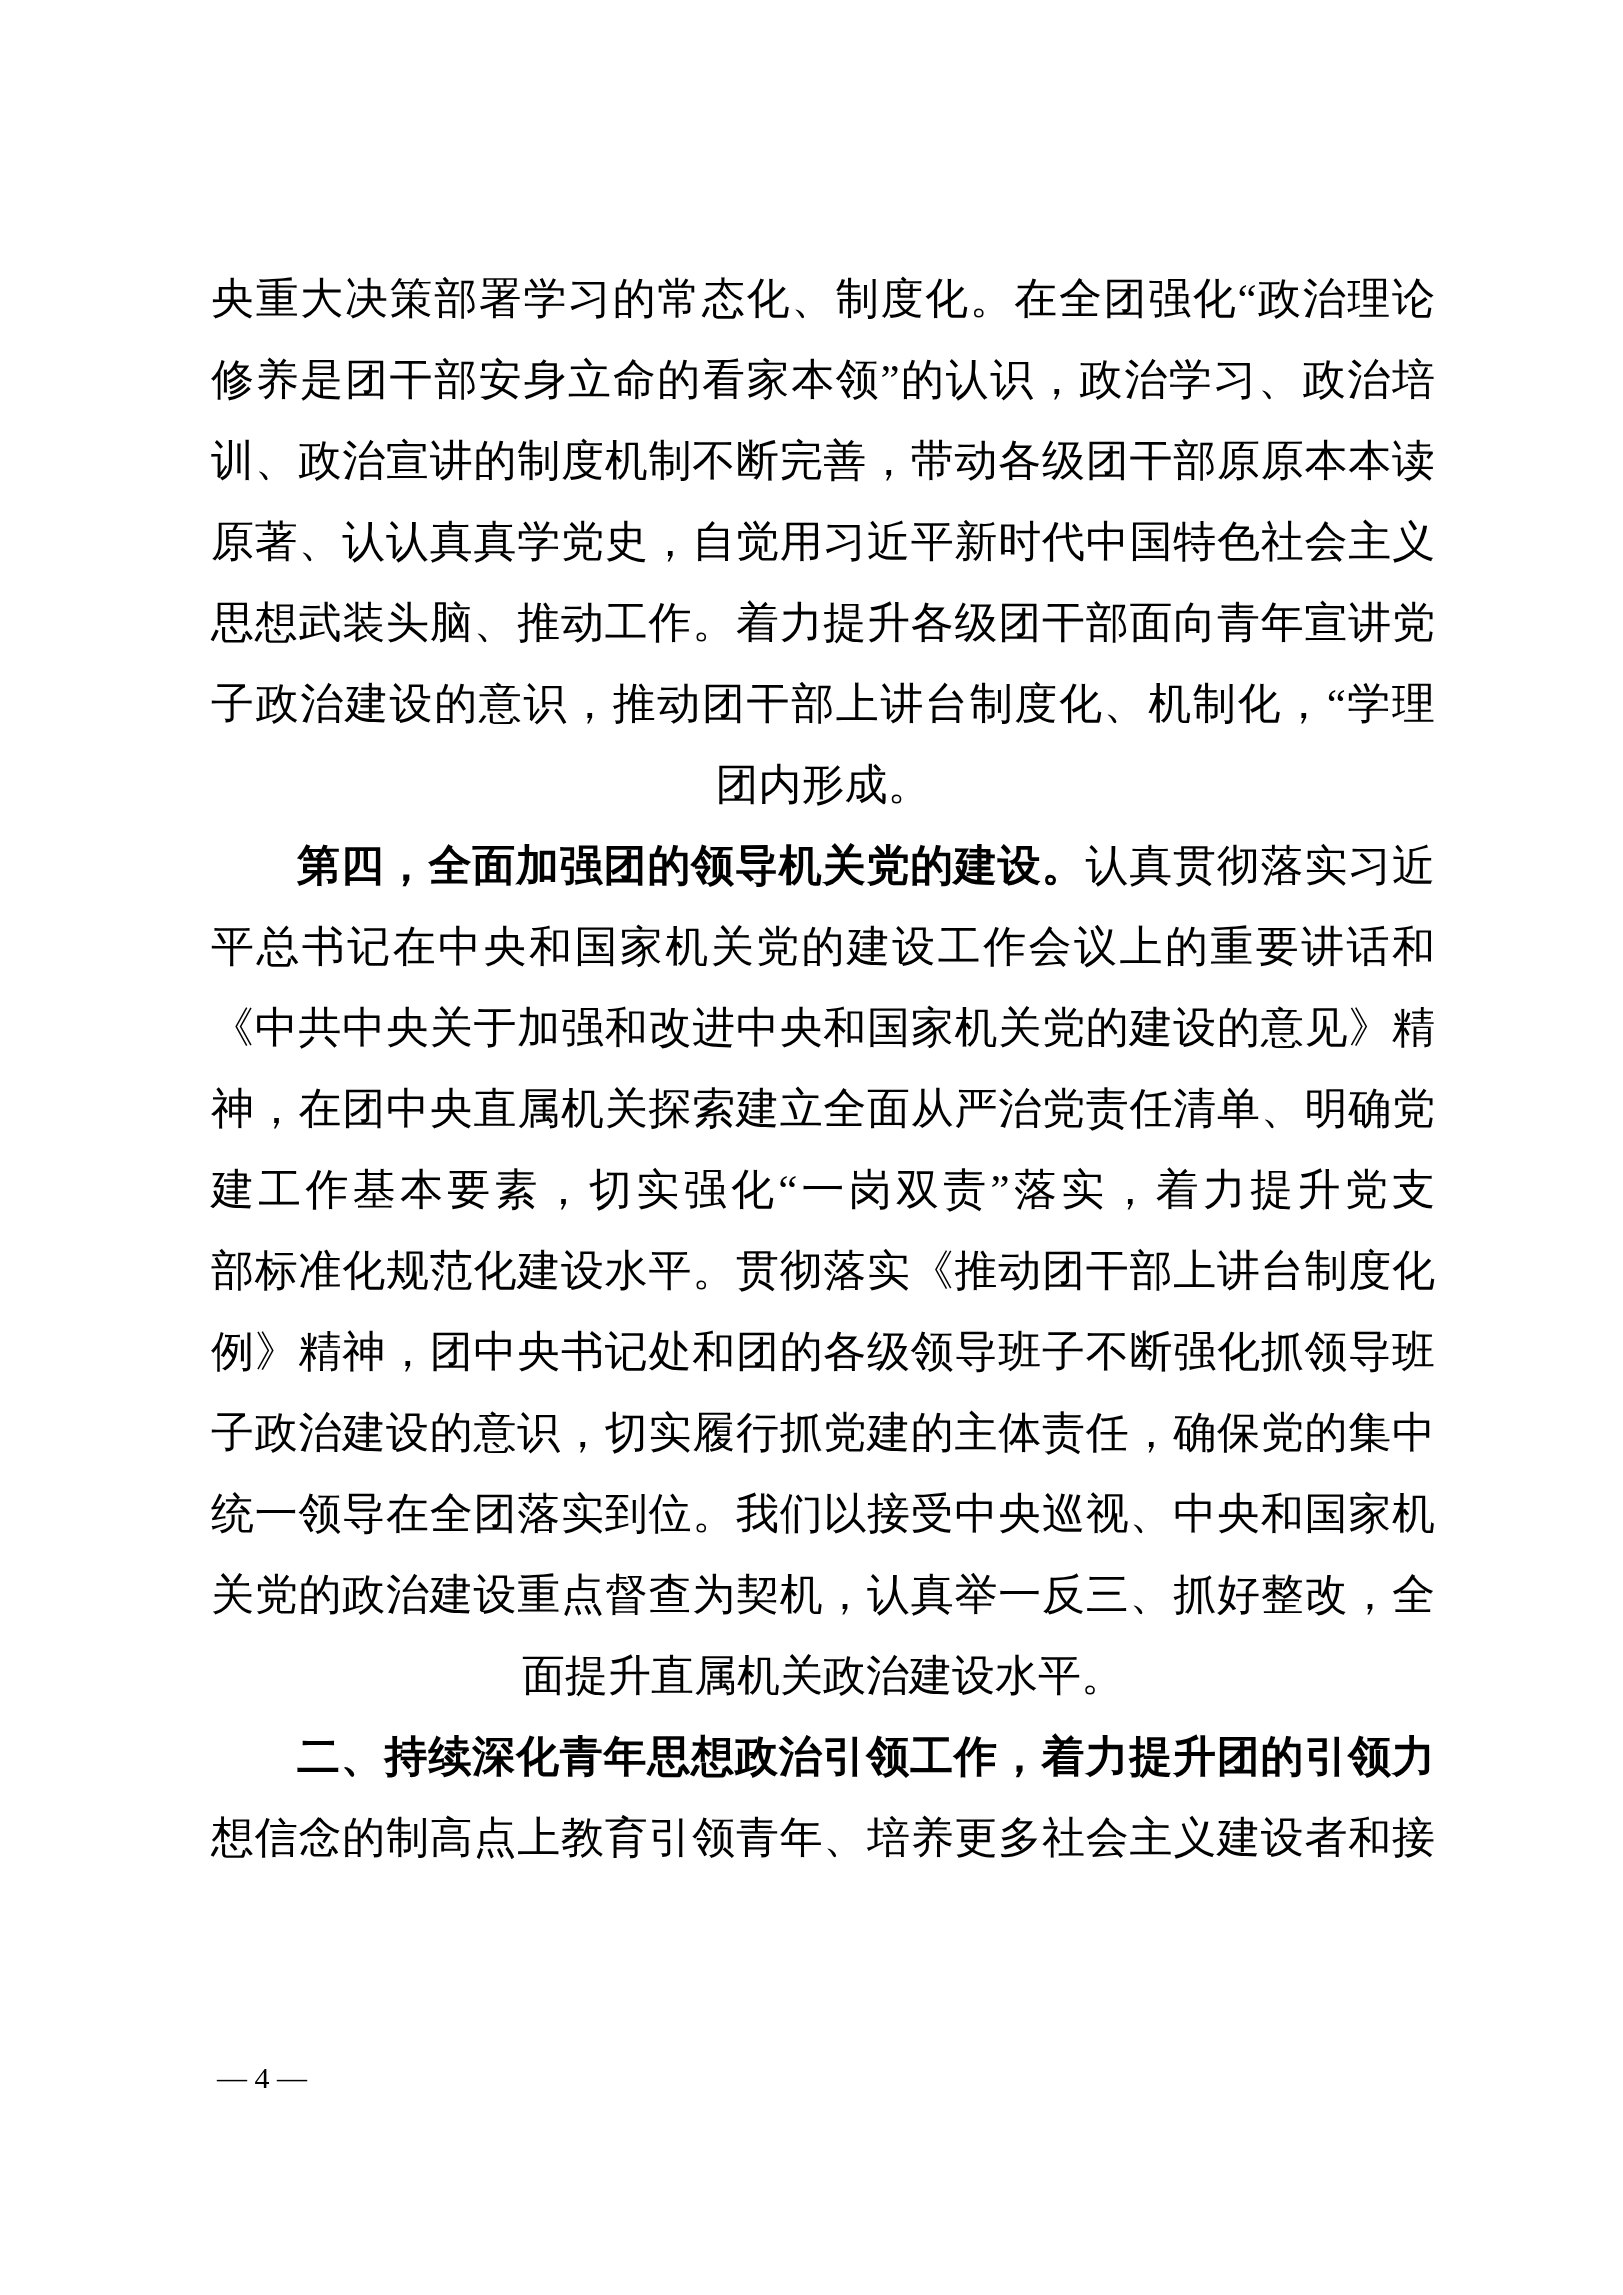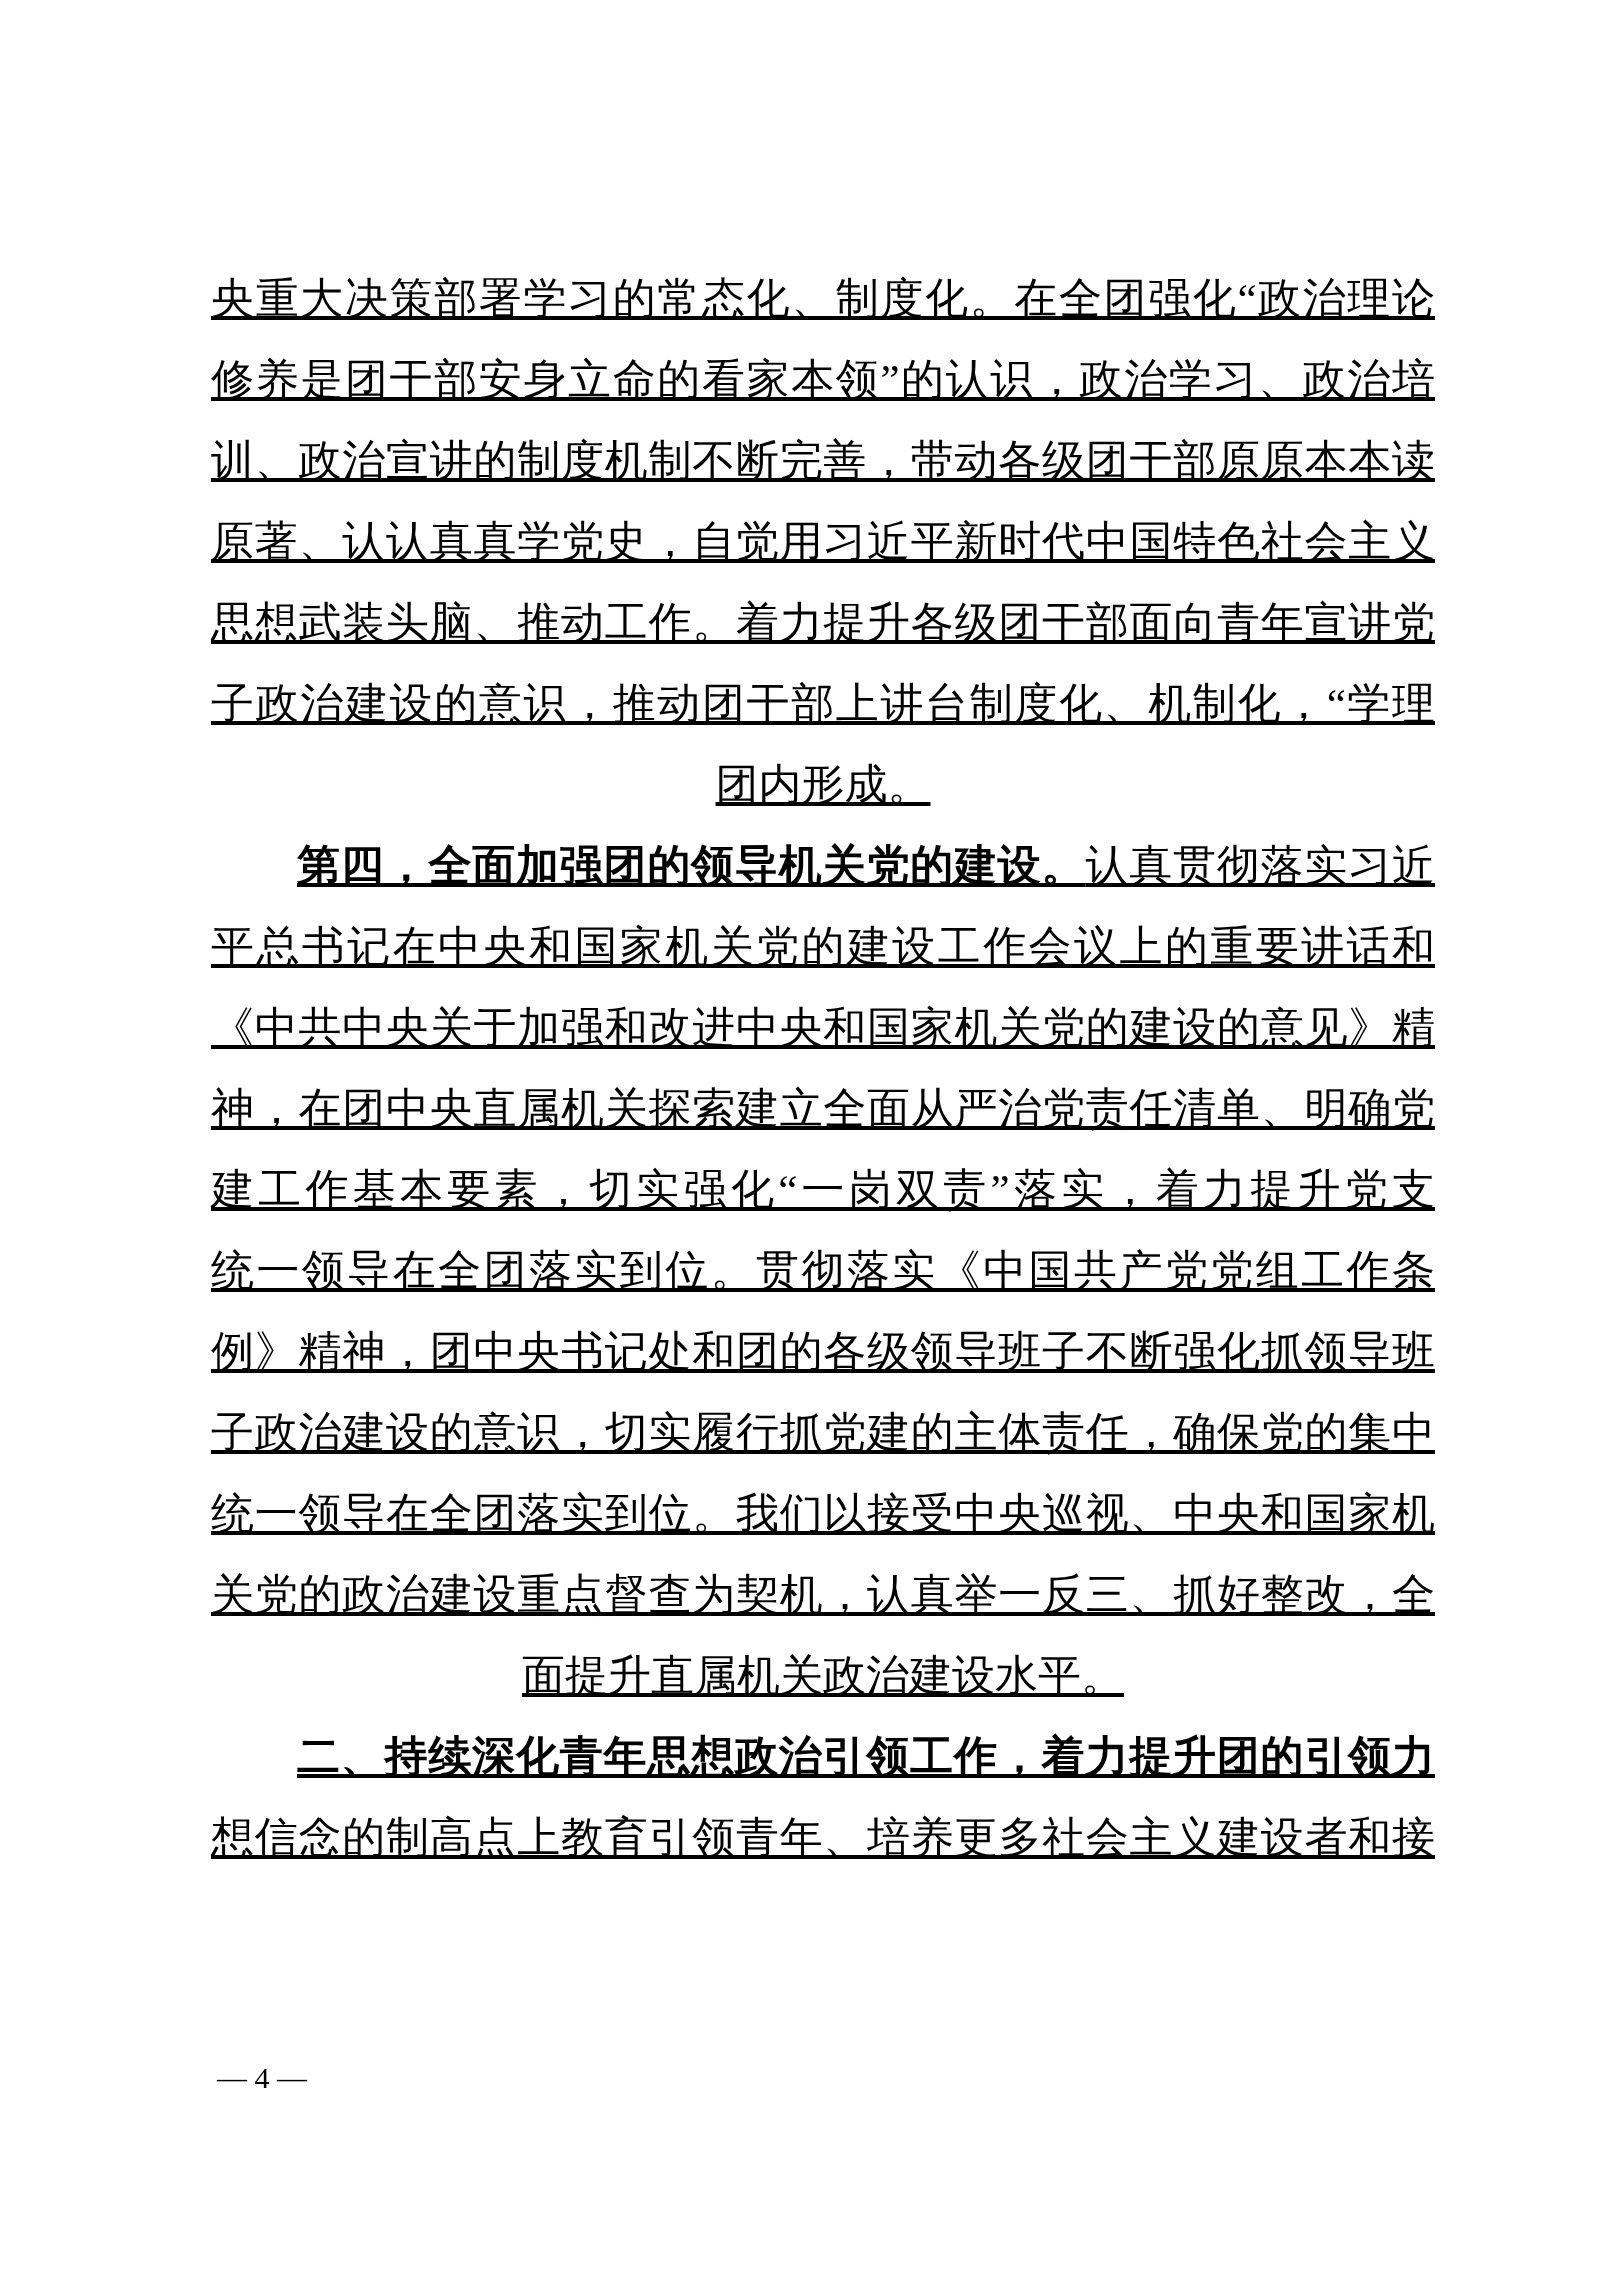--- a/index.html
+++ b/index.html
@@ -16,21 +16,20 @@
   .page {
     position: absolute;
     inset: 0;
     background: #ffffff;
   }
   .text-block {
     position: absolute;
     left: 211px;
     top: 258px;
     width: 1224px;
-    text-decoration: underline;
   }
   .line {
     height: 81px;
     line-height: 81px;
     font-size: 43px;
     font-family: "Liberation Serif", "DejaVu Serif", serif;
     color: #000000;
     text-align: center;
     white-space: nowrap;
   }
@@ -73,21 +72,21 @@
       <div class="line justify"><span>训、政治宣讲的制度机制不断完善，带动各级团干部原原本本读</span></div>
       <div class="line justify"><span>原著、认认真真学党史，自觉用习近平新时代中国特色社会主义</span></div>
       <div class="line justify"><span>思想武装头脑、推动工作。着力提升各级团干部面向青年宣讲党</span></div>
       <div class="line justify"><span>子政治建设的意识，推动团干部上讲台制度化、机制化，“学理</span></div>
       <div class="line"><span>团内形成。</span></div>
       <div class="line justify indent"><span class="run-bold">第四，全面加强团的领导机关党的建设。</span><span>认真贯彻落实习近</span></div>
       <div class="line justify"><span>平总书记在中央和国家机关党的建设工作会议上的重要讲话和</span></div>
       <div class="line justify"><span>《中共中央关于加强和改进中央和国家机关党的建设的意见》精</span></div>
       <div class="line justify"><span>神，在团中央直属机关探索建立全面从严治党责任清单、明确党</span></div>
       <div class="line justify"><span>建工作基本要素，切实强化“一岗双责”落实，着力提升党支</span></div>
-      <div class="line justify"><span>统一领导在全团落实到位。贯彻落实《中国共产党党组工作条</span></div>
+      <div class="line justify"><span>部标准化规范化建设水平。贯彻落实《推动团干部上讲台制度化</span></div>
       <div class="line justify"><span>例》精神，团中央书记处和团的各级领导班子不断强化抓领导班</span></div>
       <div class="line justify"><span>子政治建设的意识，切实履行抓党建的主体责任，确保党的集中</span></div>
       <div class="line justify"><span>统一领导在全团落实到位。我们以接受中央巡视、中央和国家机</span></div>
       <div class="line justify"><span>关党的政治建设重点督查为契机，认真举一反三、抓好整改，全</span></div>
       <div class="line"><span>面提升直属机关政治建设水平。</span></div>
       <div class="line justify indent heading"><span class="run-bold">二、持续深化青年思想政治引领工作，着力提升团的引领力</span></div>
       <div class="line justify"><span>想信念的制高点上教育引领青年、培养更多社会主义建设者和接</span></div>
     </div>
   <div class="page-number">— 4 —</div>
 </div>

